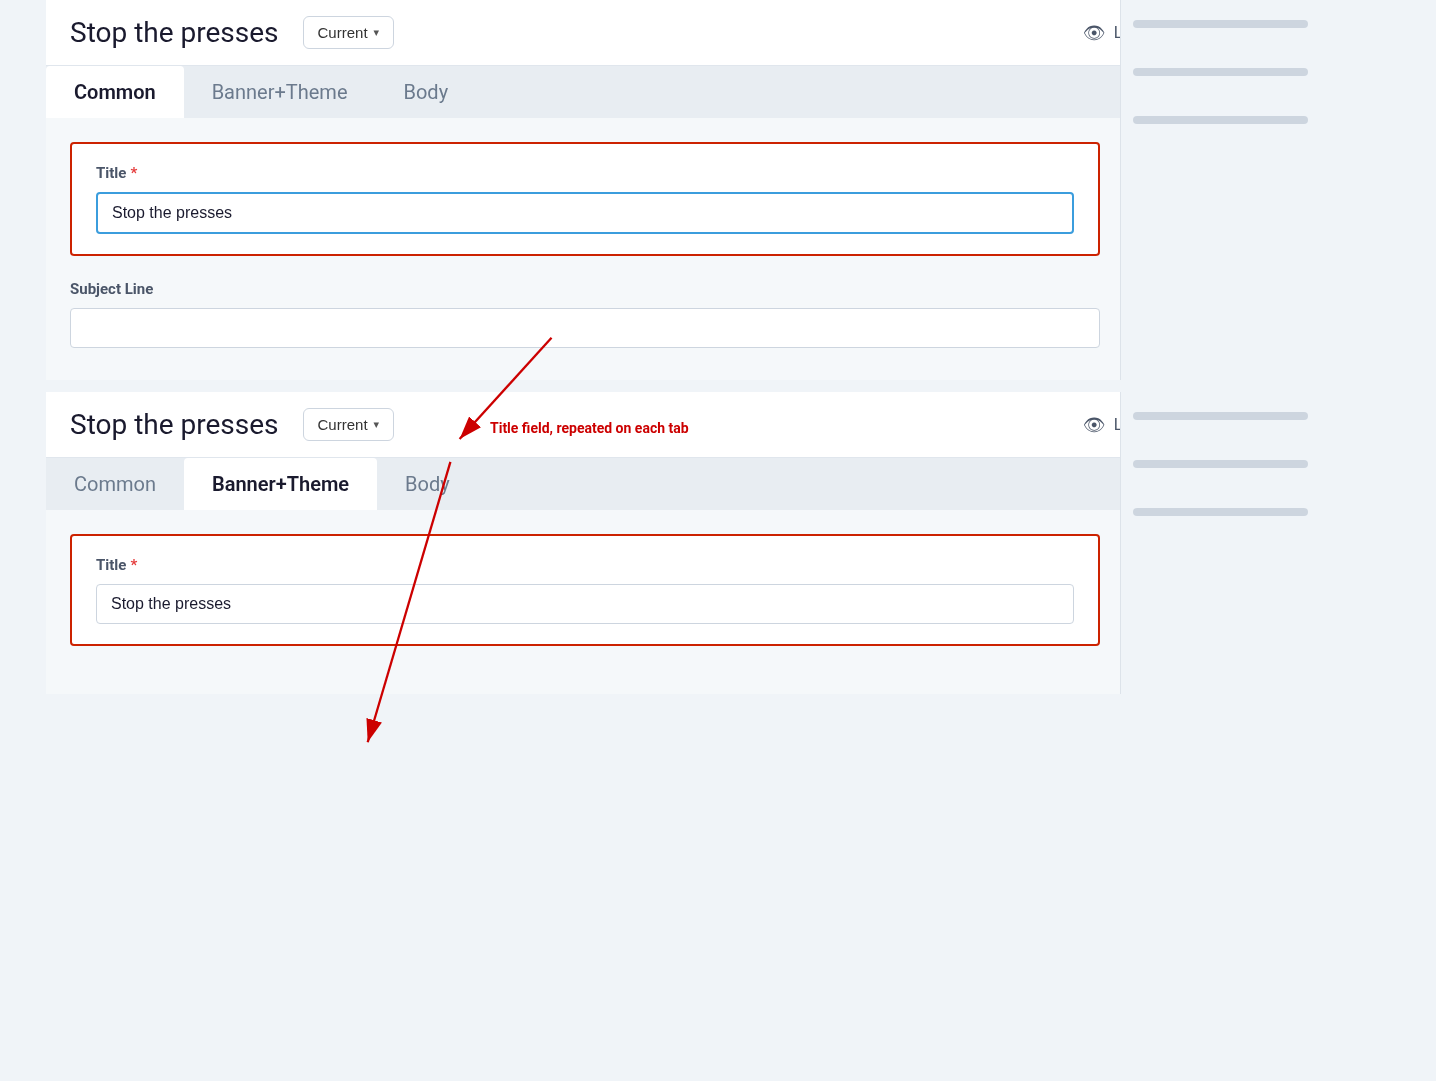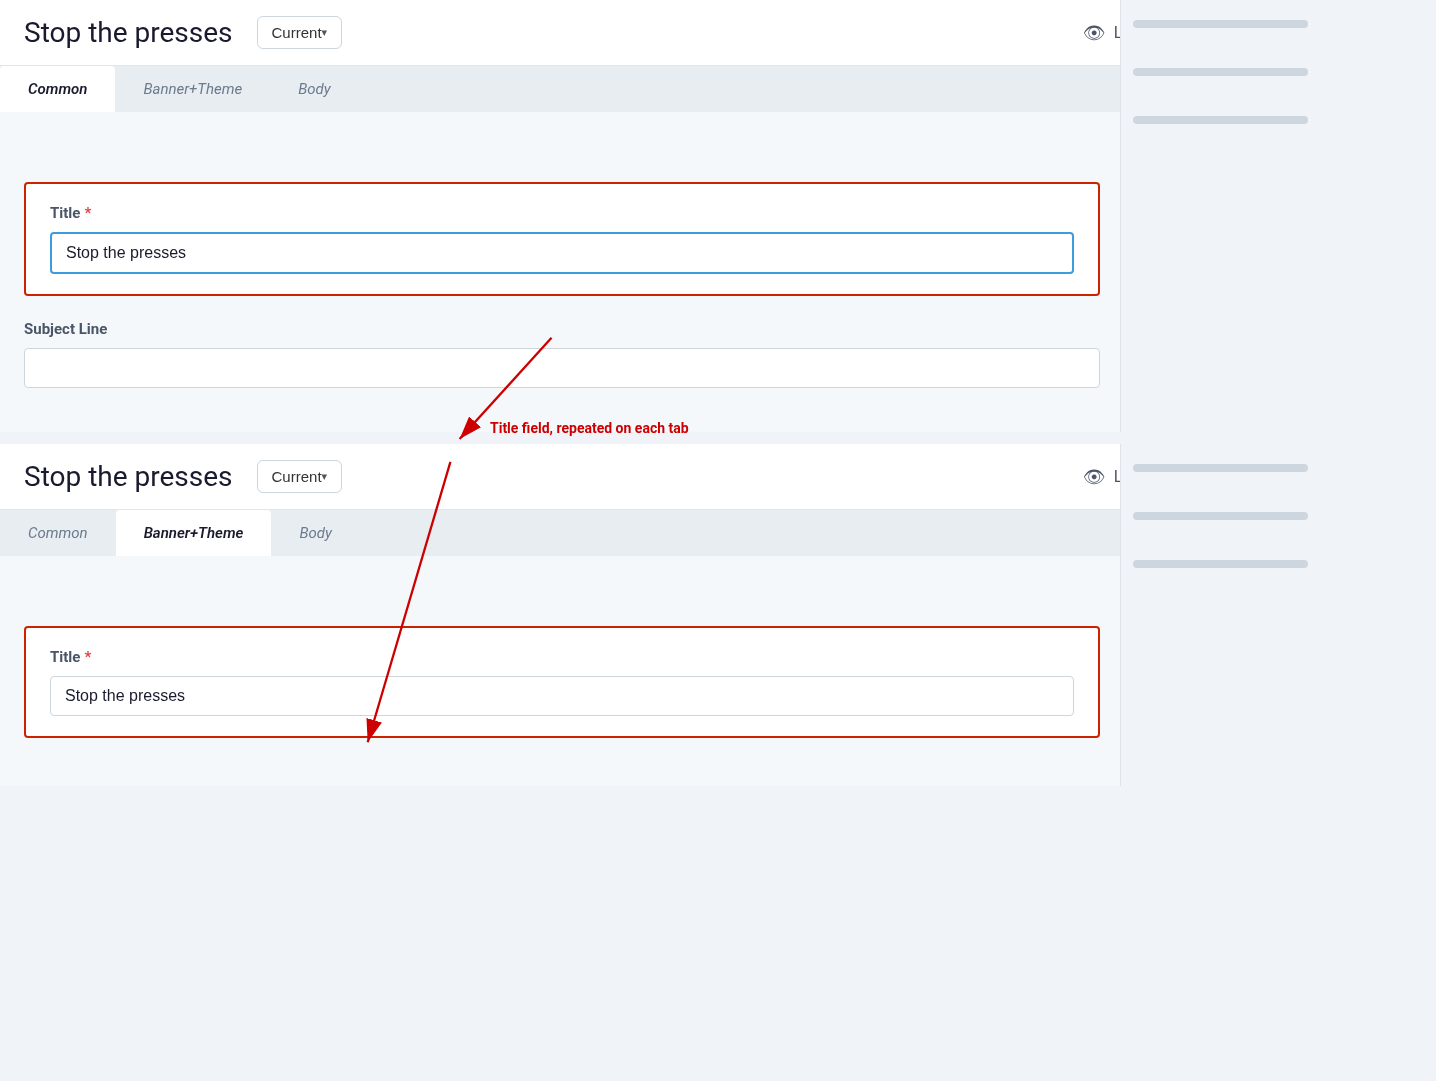--- a/index.html
+++ b/index.html
@@ -30,21 +30,21 @@
     .panel-title {
       font-size: 28px;
       font-weight: 400;
       color: #1a1a2e;
       flex-shrink: 0;
     }
 
     .current-dropdown {
       display: flex;
       align-items: center;
-      gap: 0;
+      gap: 6px;
       border: 1px solid #cdd5df;
       border-radius: 6px;
       padding: 7px 14px;
       background: #fff;
       font-size: 15px;
       color: #333;
       cursor: pointer;
       margin-left: 8px;
     }
 
@@ -82,26 +82,25 @@
     
     .tabs {
       display: flex;
       background: #e8edf2;
       padding: 0 0 0 0;
       border-bottom: none;
     }
 
     .tab {
       padding: 14px 28px;
-      font-size: 15px;
+      font-size: 20px;
       color: #6b7a8d;
       cursor: pointer;
       position: relative;
       border-bottom: none;
-      font-style: italic;
     }
 
     .tab.active {
       background: #ffffff;
       color: #1a1a2e;
       font-weight: 600;
       border-top-left-radius: 4px;
       border-top-right-radius: 4px;
     }
 
@@ -112,21 +111,20 @@
     }
 
     
     .form-section {
       background: #ffffff;
       border: 2px solid #cc2200;
       border-radius: 4px;
       padding: 20px 24px;
       margin-bottom: 24px;
       position: relative;
-      margin-top: 46px;
     }
 
     .field-label {
       font-size: 15px;
       font-weight: 700;
       color: #4a5568;
       margin-bottom: 10px;
       display: flex;
       align-items: center;
       gap: 4px;
@@ -147,21 +145,21 @@
       outline: none;
       background: #fff;
     }
 
     .text-input.plain {
       border: 1px solid #cdd5df;
       border-radius: 4px;
     }
 
     .form-group {
-      margin-bottom: 20px;
+      margin-bottom: 8px;
     }
 
     
     .right-sidebar-hints {
       position: absolute;
       right: 0;
       top: 0;
       width: 200px;
       height: 100%;
       background: #f0f4f8;
@@ -176,20 +174,21 @@
       width: 100%;
       height: 8px;
       background: #cdd5df;
       border-radius: 4px;
     }
 
     
     .main-wrapper {
       position: relative;
       width: 1320px;
+      padding-left: 46px;
     }
 
     
     .panel-2 {
       background: #ffffff;
       position: relative;
     }
 
     
     .annotation-text {

